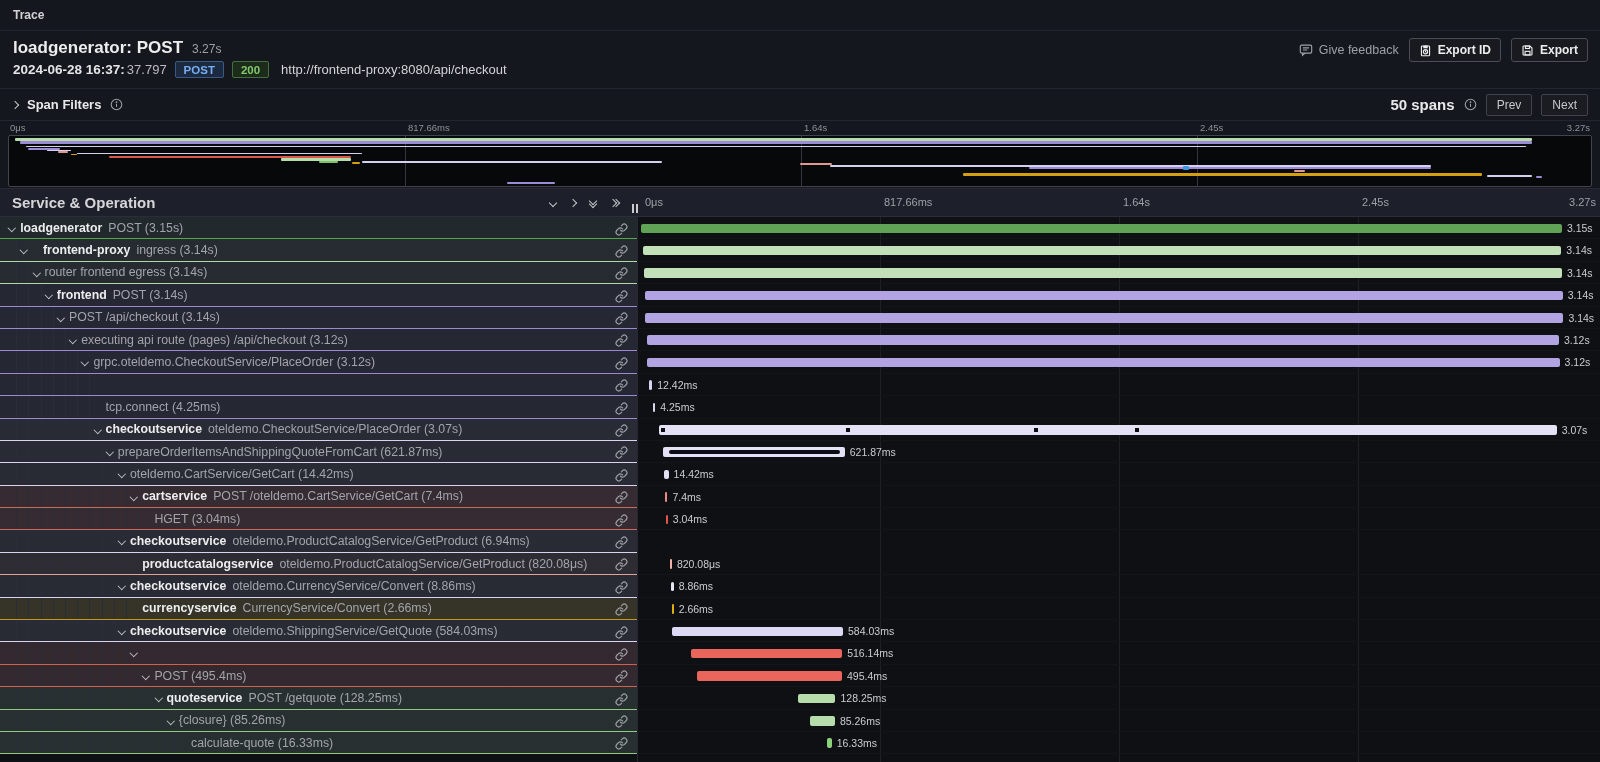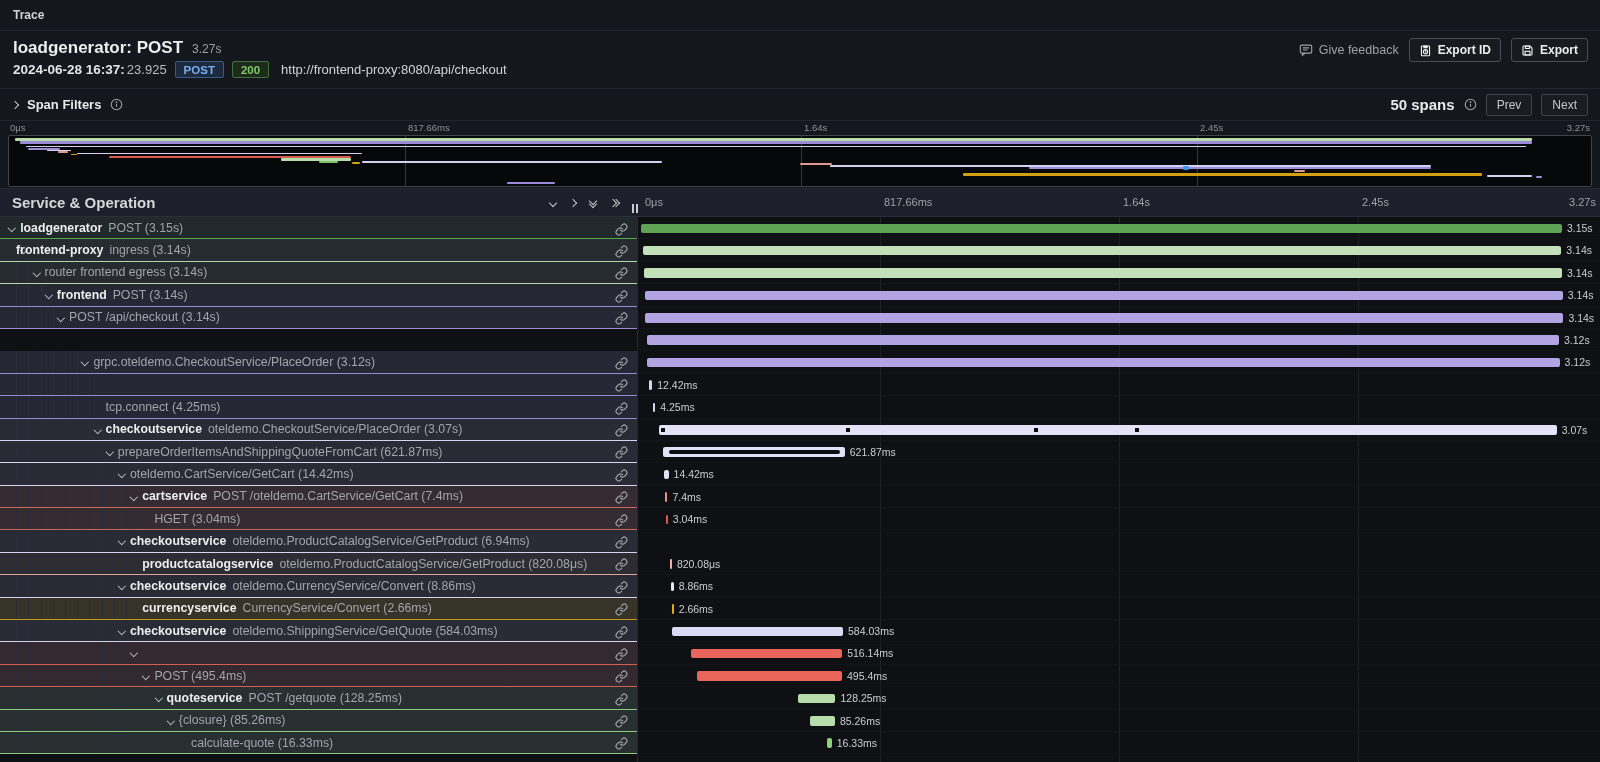--- a/index.html
+++ b/index.html
@@ -90,21 +90,21 @@
 
   <div id="hdr">
     <div class="hdr-sm">Trace</div>
     <div class="hdr-div"></div>
     <div class="t-line1">
       <span class="t-name">loadgenerator: POST</span>
       <span class="t-dur">3.27s</span>
     </div>
     <div class="t-line2">
       <span class="dt-main">2024-06-28 16:37:</span>
-      <span class="dt-frac">23.925</span>
+      <span class="dt-frac">37.797</span>
       <span class="chip method">POST</span>
       <span class="chip status">200</span>
       <span class="url">http://frontend-proxy:8080/api/checkout</span>
     </div>
     <div class="hdr-right">
       <span class="ghost-link">
         <span class="icon">
           <svg width="14" height="14" viewBox="0 0 16 16" fill="none" stroke="#9da0a6" stroke-width="1.3">
             <rect x="1.5" y="2.5" width="13" height="9" rx="1.5"></rect>
               <path d="M4 11.5v2.5l3-2.5"></path>
@@ -254,21 +254,21 @@
         </div>
         <div class="tcell">
           <div class="bar" style="left: 4px; width: 920.917px; background: rgb(97, 163, 86);"></div>
           <span class="blabel" style="left: 929.917px;">3.15s</span>
         </div>
       </div>
       <div class="row">
         <div class="ncell" style="border-bottom-color: rgb(176, 216, 164); background-image: linear-gradient(rgba(176, 216, 164, 0.05), rgba(176, 216, 164, 0.05));">
           <i class="guide" style="left: 16.2px;"></i>
           <span class="rchev" style="left: 21.4px;"></span>
-          <span class="ntext" style="left: 16px;">
+          <span class="ntext" style="left: 43px;">
             <b>frontend-proxy</b>
             <span class="op">ingress (3.14s)</span>
           </span>
           <span class="lnk"><svg width="13" height="13" viewBox="0 0 24 24" fill="none" stroke="currentColor" stroke-width="2.2" stroke-linecap="round">
               <path d="M10 13a5 5 0 0 0 7.54.54l3-3a5 5 0 0 0-7.07-7.07l-1.72 1.71"></path>
               <path d="M14 11a5 5 0 0 0-7.54-.54l-3 3a5 5 0 0 0 7.07 7.07l1.71-1.71"></path>
             </svg></span>
         </div>
         <div class="tcell">
           <div class="bar" style="left: 6.33884px; width: 917.994px; background: rgb(195, 225, 185);"></div>
@@ -327,20 +327,35 @@
               <path d="M10 13a5 5 0 0 0 7.54.54l3-3a5 5 0 0 0-7.07-7.07l-1.72 1.71"></path>
               <path d="M14 11a5 5 0 0 0-7.54-.54l-3 3a5 5 0 0 0 7.07 7.07l1.71-1.71"></path>
             </svg></span>
         </div>
         <div class="tcell">
           <div class="bar" style="left: 8.38532px; width: 917.994px; background: rgb(178, 163, 227);"></div>
           <span class="blabel" style="left: 931.379px;">3.14s</span>
         </div>
       </div>
       <div class="row">
+        <div class="ncell" style="border-bottom-color: rgb(155, 137, 212); background-image: linear-gradient(rgba(155, 137, 212, 0.05), rgba(155, 137, 212, 0.05));">
+          <i class="guide" style="left: 16.2px;"></i>
+          <i class="guide" style="left: 28.4px;"></i>
+          <i class="guide" style="left: 40.6px;"></i>
+          <i class="guide" style="left: 52.8px;"></i>
+          <i class="guide" style="left: 65px;"></i>
+          <span class="rchev" style="left: 70.2px;"></span>
+          <span class="ntext" style="left: 81.2px;">
+            <span class="op">executing api route (pages) /api/checkout (3.12s)</span>
+          </span>
+          <span class="lnk"><svg width="13" height="13" viewBox="0 0 24 24" fill="none" stroke="currentColor" stroke-width="2.2" stroke-linecap="round">
+              <path d="M10 13a5 5 0 0 0 7.54.54l3-3a5 5 0 0 0-7.07-7.07l-1.72 1.71"></path>
+              <path d="M14 11a5 5 0 0 0-7.54-.54l-3 3a5 5 0 0 0 7.07 7.07l1.71-1.71"></path>
+            </svg></span>
+        </div>
         <div class="tcell">
           <div class="bar" style="left: 9.84709px; width: 912.147px; background: rgb(178, 163, 227);"></div>
           <span class="blabel" style="left: 926.994px;">3.12s</span>
         </div>
       </div>
       <div class="row">
         <div class="ncell" style="border-bottom-color: rgb(155, 137, 212); background-image: linear-gradient(rgba(155, 137, 212, 0.05), rgba(155, 137, 212, 0.05));">
           <i class="guide" style="left: 16.2px;"></i>
           <i class="guide" style="left: 28.4px;"></i>
           <i class="guide" style="left: 40.6px;"></i>

